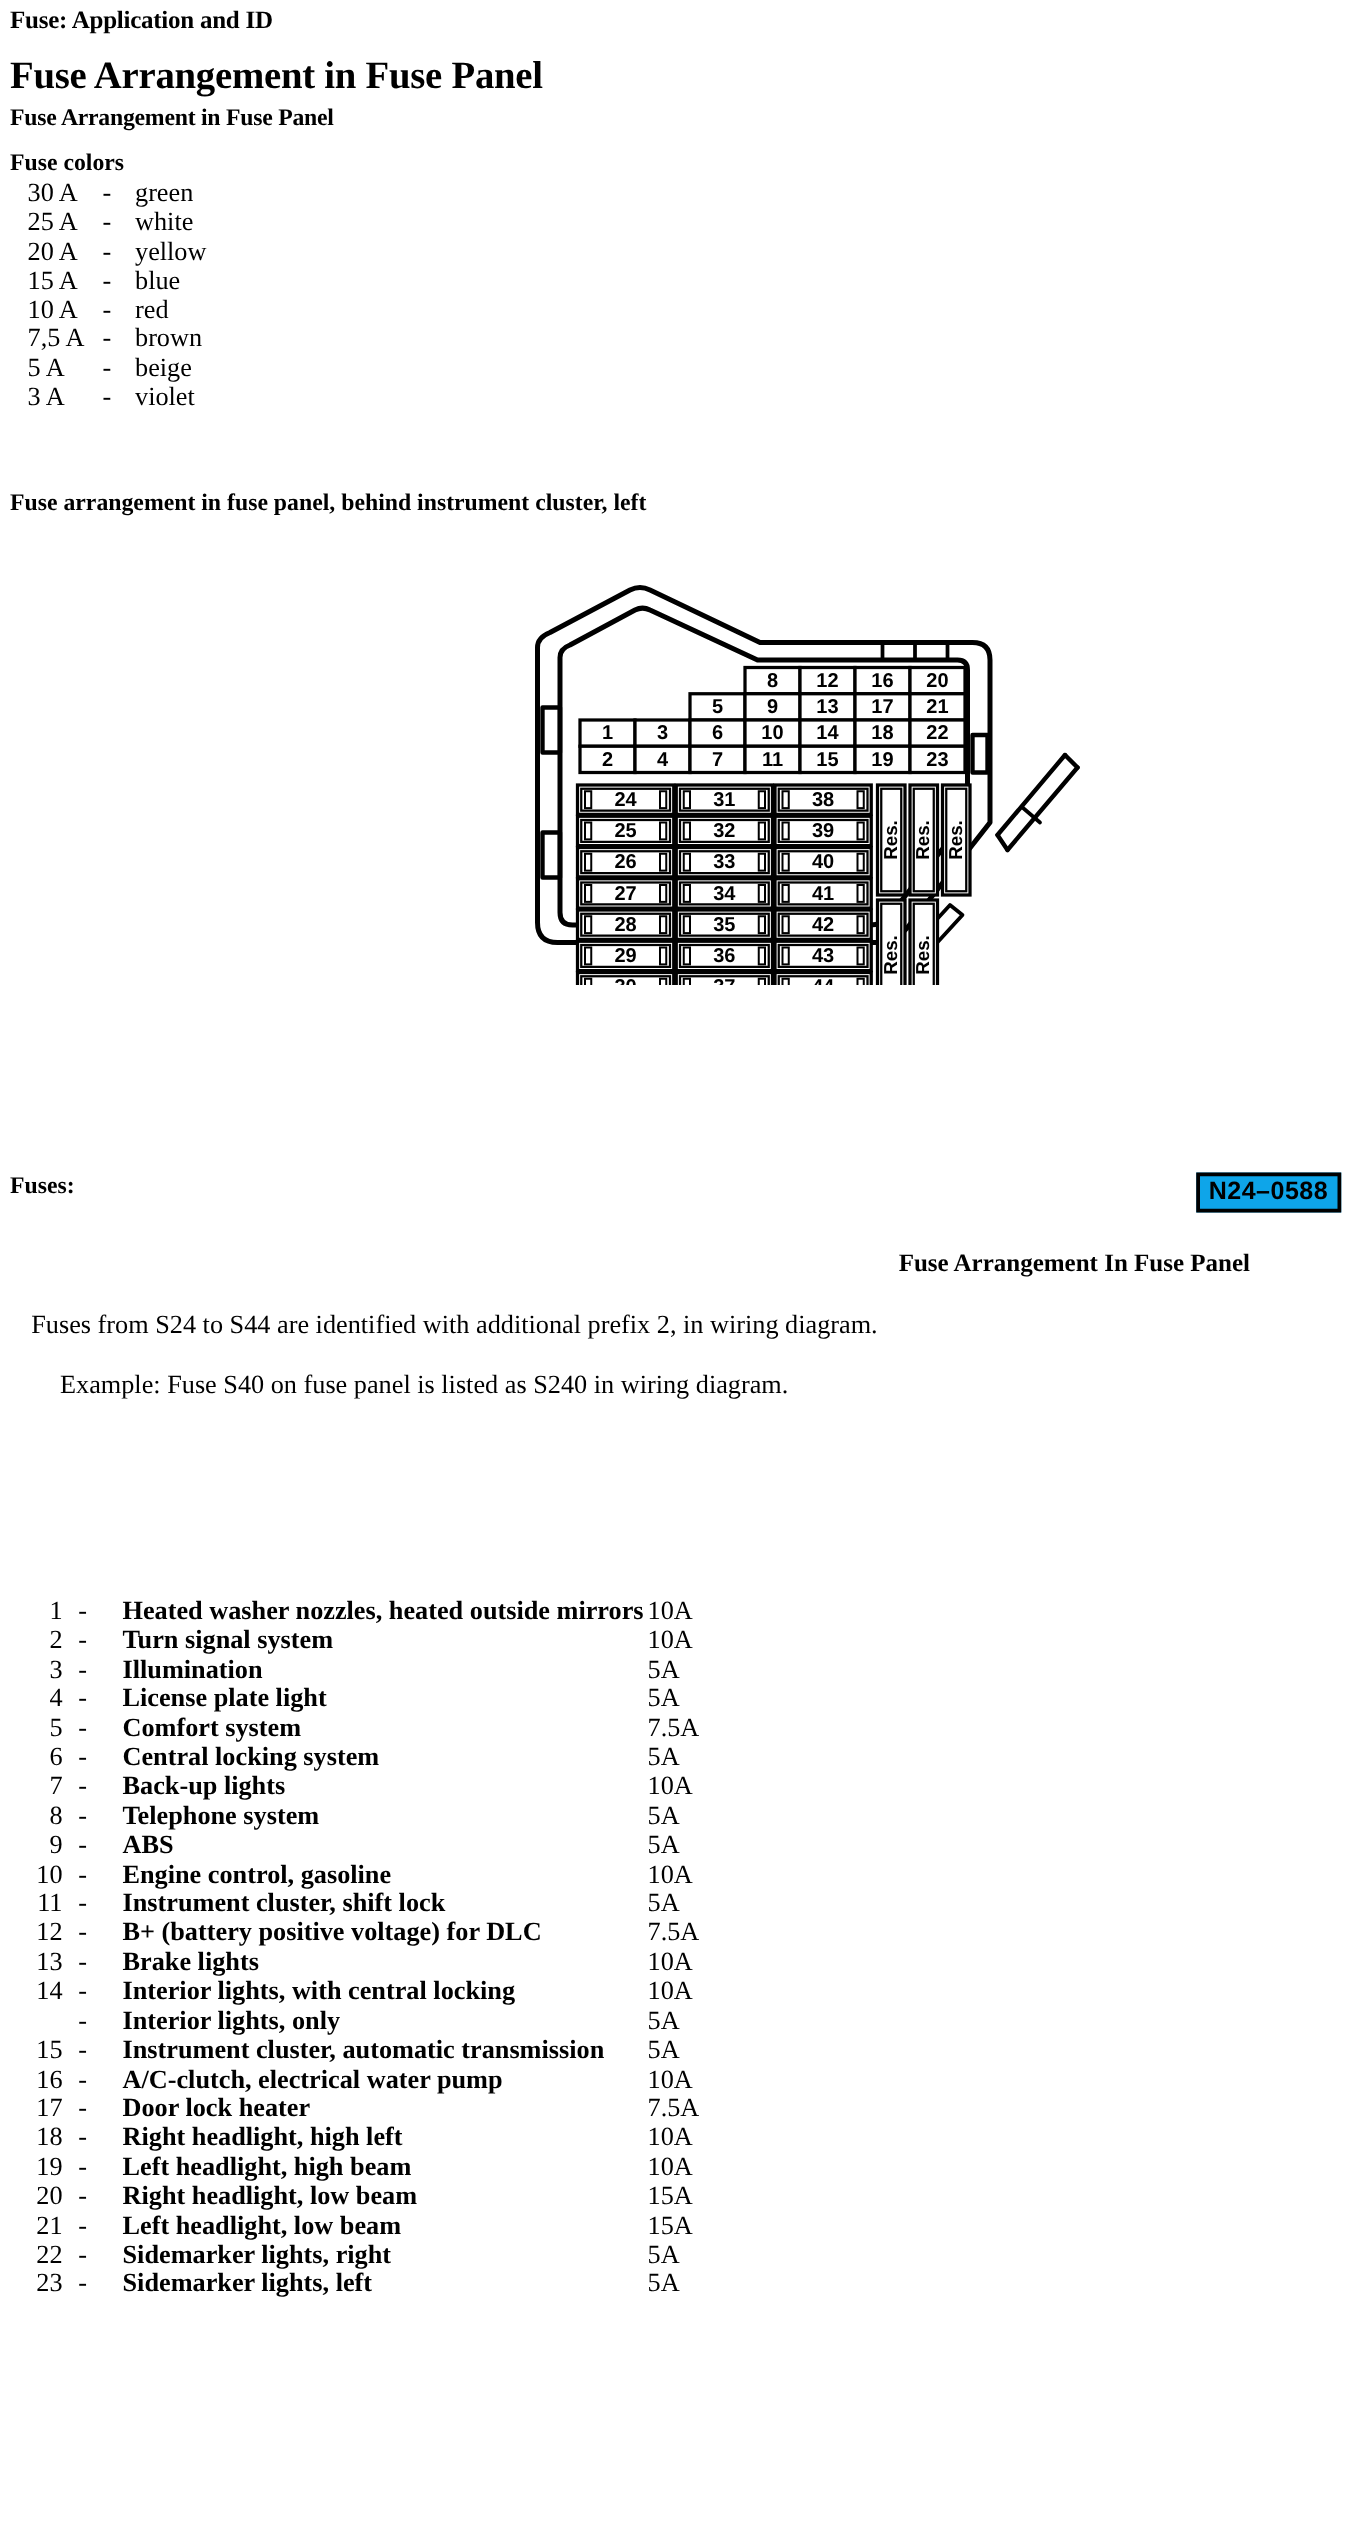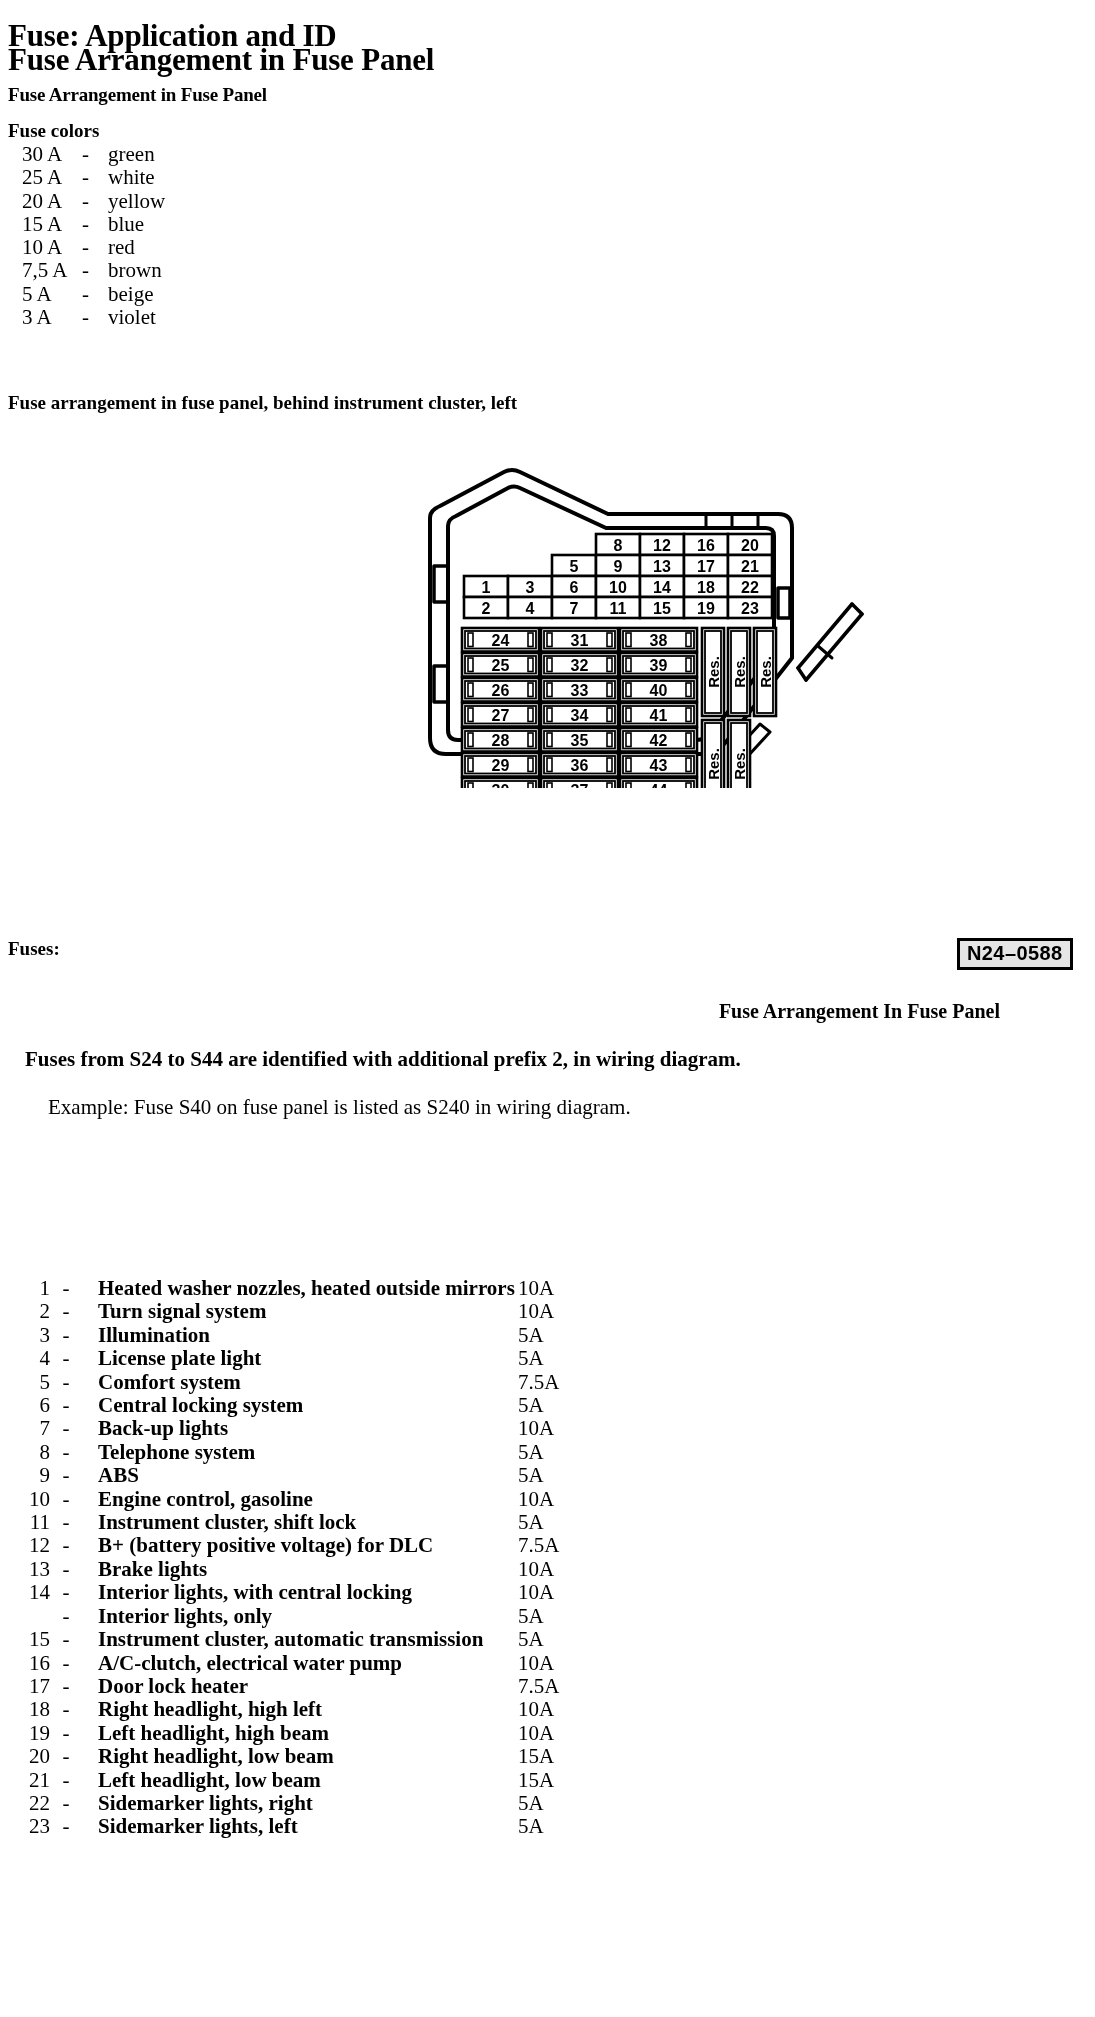--- a/index.html
+++ b/index.html
@@ -19,21 +19,21 @@
 
   
   .h-main {
     position: absolute;
     left: 8px;
     font-weight: bold;
     font-family: "Liberation Serif", "DejaVu Serif", serif;
     letter-spacing: -0.2px;
     white-space: nowrap;
   }
-  #title-line-1 { top: 18px;  font-size: 31px; }
+  #title-line-1 { top: 5px;  font-size: 20px; }
   #title-line-2 { top: 42px; font-size: 31px; }
   #subtitle     { top: 84px; font-size: 19px; }
 
   .h-sec {
     position: absolute;
     left: 8px;
     font-weight: bold;
     font-size: 19px;
     white-space: nowrap;
   }
@@ -68,21 +68,21 @@
   #part-number-label {
     position: absolute;
     left: 957px;
     top: 938px;
     border: 3px solid #000;
     padding: 2px 7px 3px 7px;
     font-family: "Liberation Sans", "DejaVu Sans", sans-serif;
     font-weight: bold;
     font-size: 20px;
     letter-spacing: 0.4px;
-    background: #e5e5e5;
+    background: #0ea5e9;
     line-height: 1.05;
   }
 
   
   #figure-caption {
     position: absolute;
     left: 0;
     top: 1000px;
     width: 1000px;
     text-align: right;
@@ -91,21 +91,21 @@
     white-space: nowrap;
   }
 
   
   .note {
     position: absolute;
     left: 25px;
     font-size: 21px;
     white-space: nowrap;
   }
-  #note-prefix  { top: 1047px; font-weight: bold; }
+  #note-prefix  { top: 1047px; }
   #note-example { top: 1095px; margin-left: 23px; }
 
   
   #fuses-table {
     position: absolute;
     left: 14px;
     top: 1277px;
     font-size: 21px;
     line-height: 23.4px;
     border-collapse: collapse;

